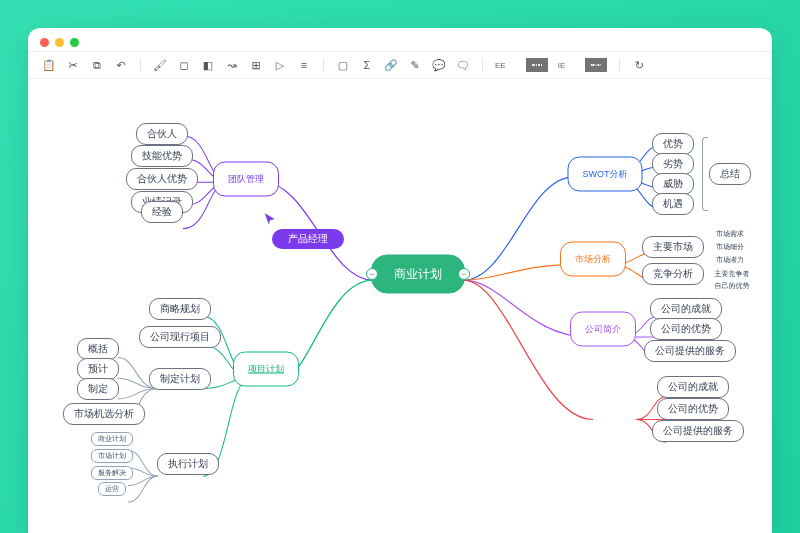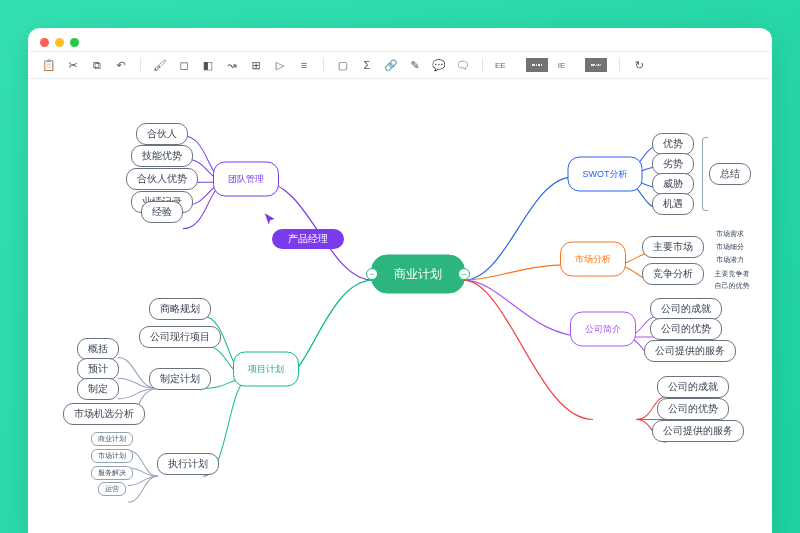--- a/index.html
+++ b/index.html
@@ -97,21 +97,21 @@
     border-radius: 50%;
     color: #2cb67d;
     font-size: 9px;
     line-height: 10px;
     text-align: center;
     background: #fff;
     transform: translate(-50%,-50%);
   }
   .node.b2 { font-size: 9px; padding: 10px 14px; border-radius: 12px; }
   .node.purple { border-color: #7c3aed; color: #7c3aed; }
-  .node.green  { border-color: #10b981; color: #10b981; }
+  .node.green  { border-color: #10b981; color: #10b981; text-decoration: underline; }
   .node.blue   { border-color: #2563eb; color: #2563eb; margin-left: 12px; }
   .node.orange { border-color: #f97316; color: #f97316; }
   .node.violet { border-color: #a855f7; color: #a855f7; }
   .node.red    { border-color: #ef4444; color: #ef4444; }
   .node.gray   { border-color: #6b7280; color: #374151; }
   .node.tiny { font-size: 7px; padding: 1px 6px; border-radius: 6px; color:#475569; border-color:#94a3b8; background:#fff;}
   .node.plain { border:none; background:transparent; color:#334155; font-size:7px; padding:0;}
   .tag {
     position: absolute;
     background:#7c3aed;

